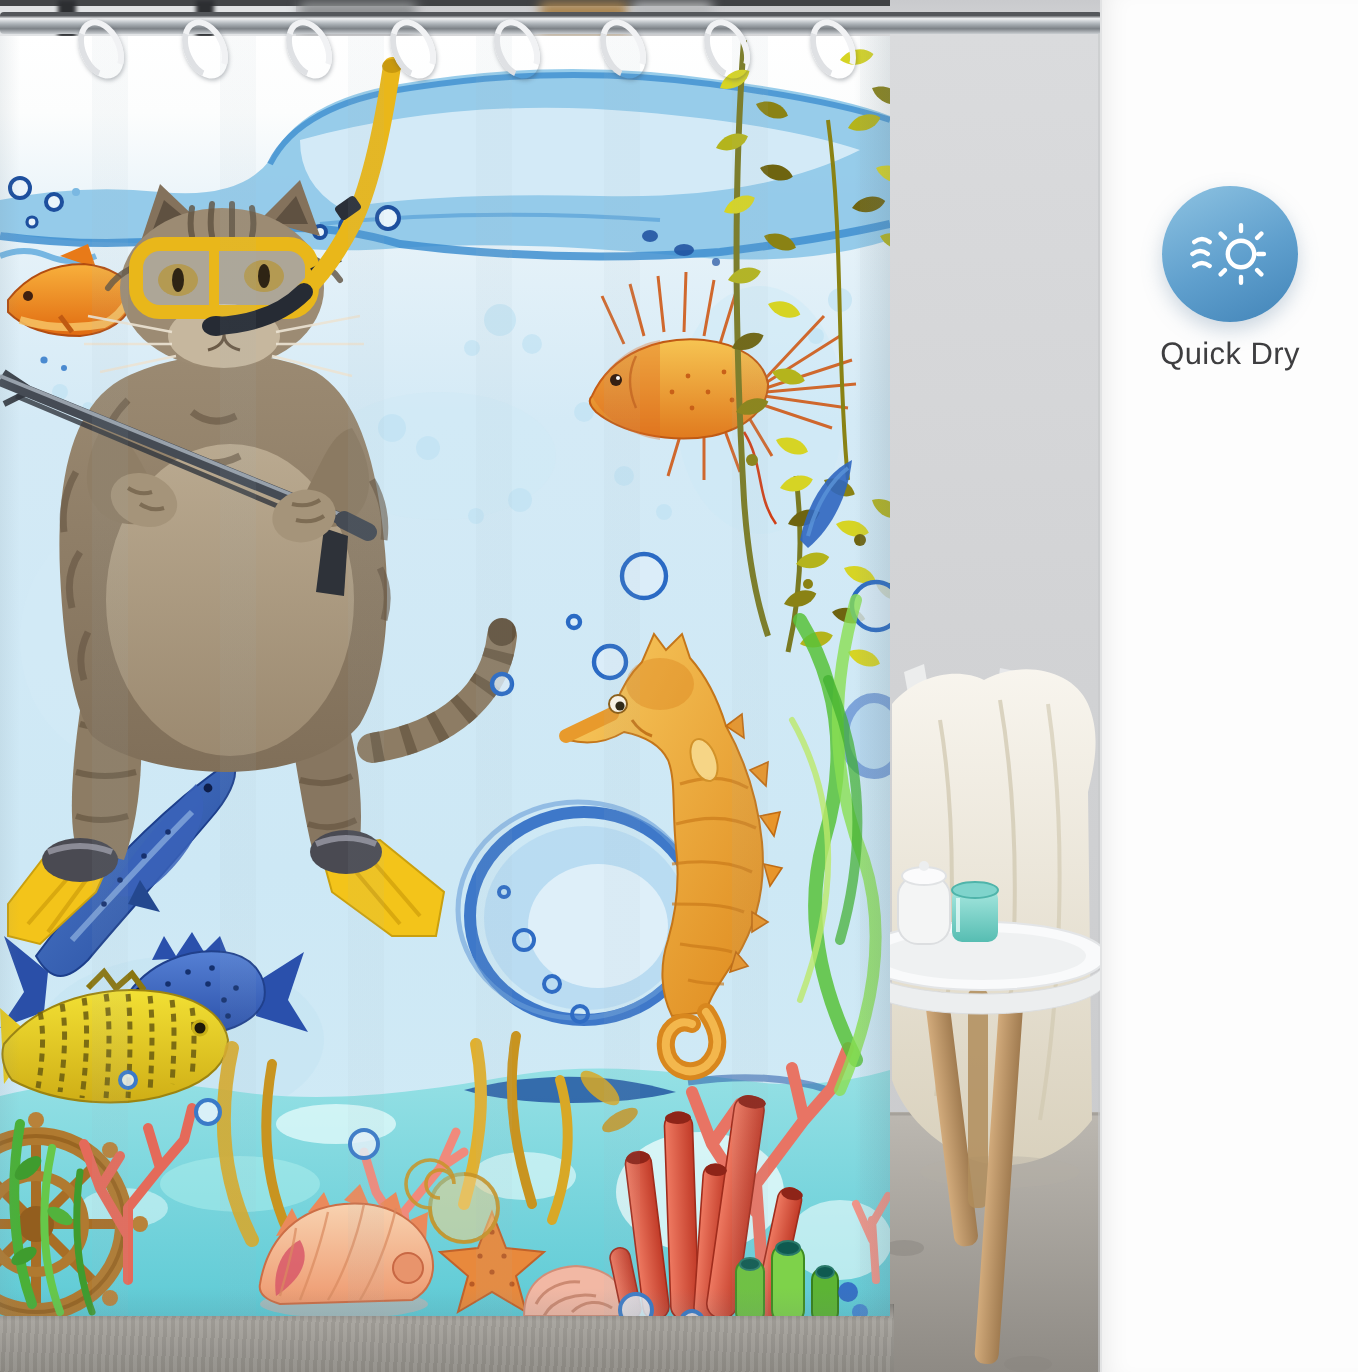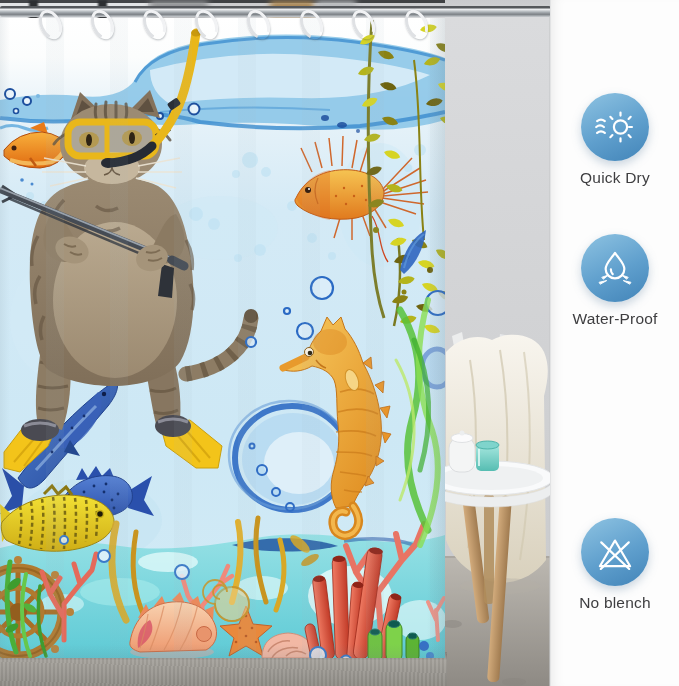--- a/index.html
+++ b/index.html
@@ -601,34 +601,15 @@
     <div class="badge" style="top:93px">
       <div class="bcircle">
         <svg width="44" height="44" viewBox="0 0 48 48">
           <circle cx="30" cy="24" r="7.2"></circle>
           <path d="M30 11.5v-3.2 M30 39.7v-3.2 M42.5 24h-3.2 M38.8 15.2l2.3-2.3 M38.8 32.8l2.3 2.3 M21.2 15.2l-2.3-2.3 M21.2 32.8l-2.3 2.3"></path>
           <path d="M4.5 17.5c2.8-2.2 5.6-2.2 8.4 0 M3.5 24c2.8-2.2 5.6-2.2 8.4 0 M4.5 30.5c2.8-2.2 5.6-2.2 8.4 0"></path>
         </svg>
       </div>
       <div class="blabel">Quick Dry</div>
     </div>
-    <div class="badge" style="top:234px">
-      <div class="bcircle">
-        <svg width="44" height="44" viewBox="0 0 48 48">
-          <path d="M24 7.5c4.8 7.2 10.2 11.6 10.2 17.6a10.2 10.2 0 1 1-20.4 0C13.8 19.1 19.2 14.7 24 7.5Z"></path>
-          <path d="M19.5 25.5a7 7 0 0 0 2 5.2"></path>
-          <path d="M10 34l7-2.5-5.5 4.5Z M38 34l-7-2.5 5.5 4.5Z M7 39.5l8-1.8-6.8 3.8Z M41 39.5l-8-1.8 6.8 3.8Z" fill="#fff" stroke-width="1"></path>
-        </svg>
-      </div>
-      <div class="blabel">Water-Proof</div>
-    </div>
-    <div class="badge" style="top:518px">
-      <div class="bcircle">
-        <svg width="44" height="44" viewBox="0 0 48 48">
-          <path d="M24 11.5 40.5 39.5h-33Z"></path>
-          <path d="M9 13.5l30.5 29 M39 13.5 8.5 42.5"></path>
-        </svg>
-      </div>
-      <div class="blabel">No blench</div>
-    </div>
   </aside>
 
 </div>
 
 </body></html>

